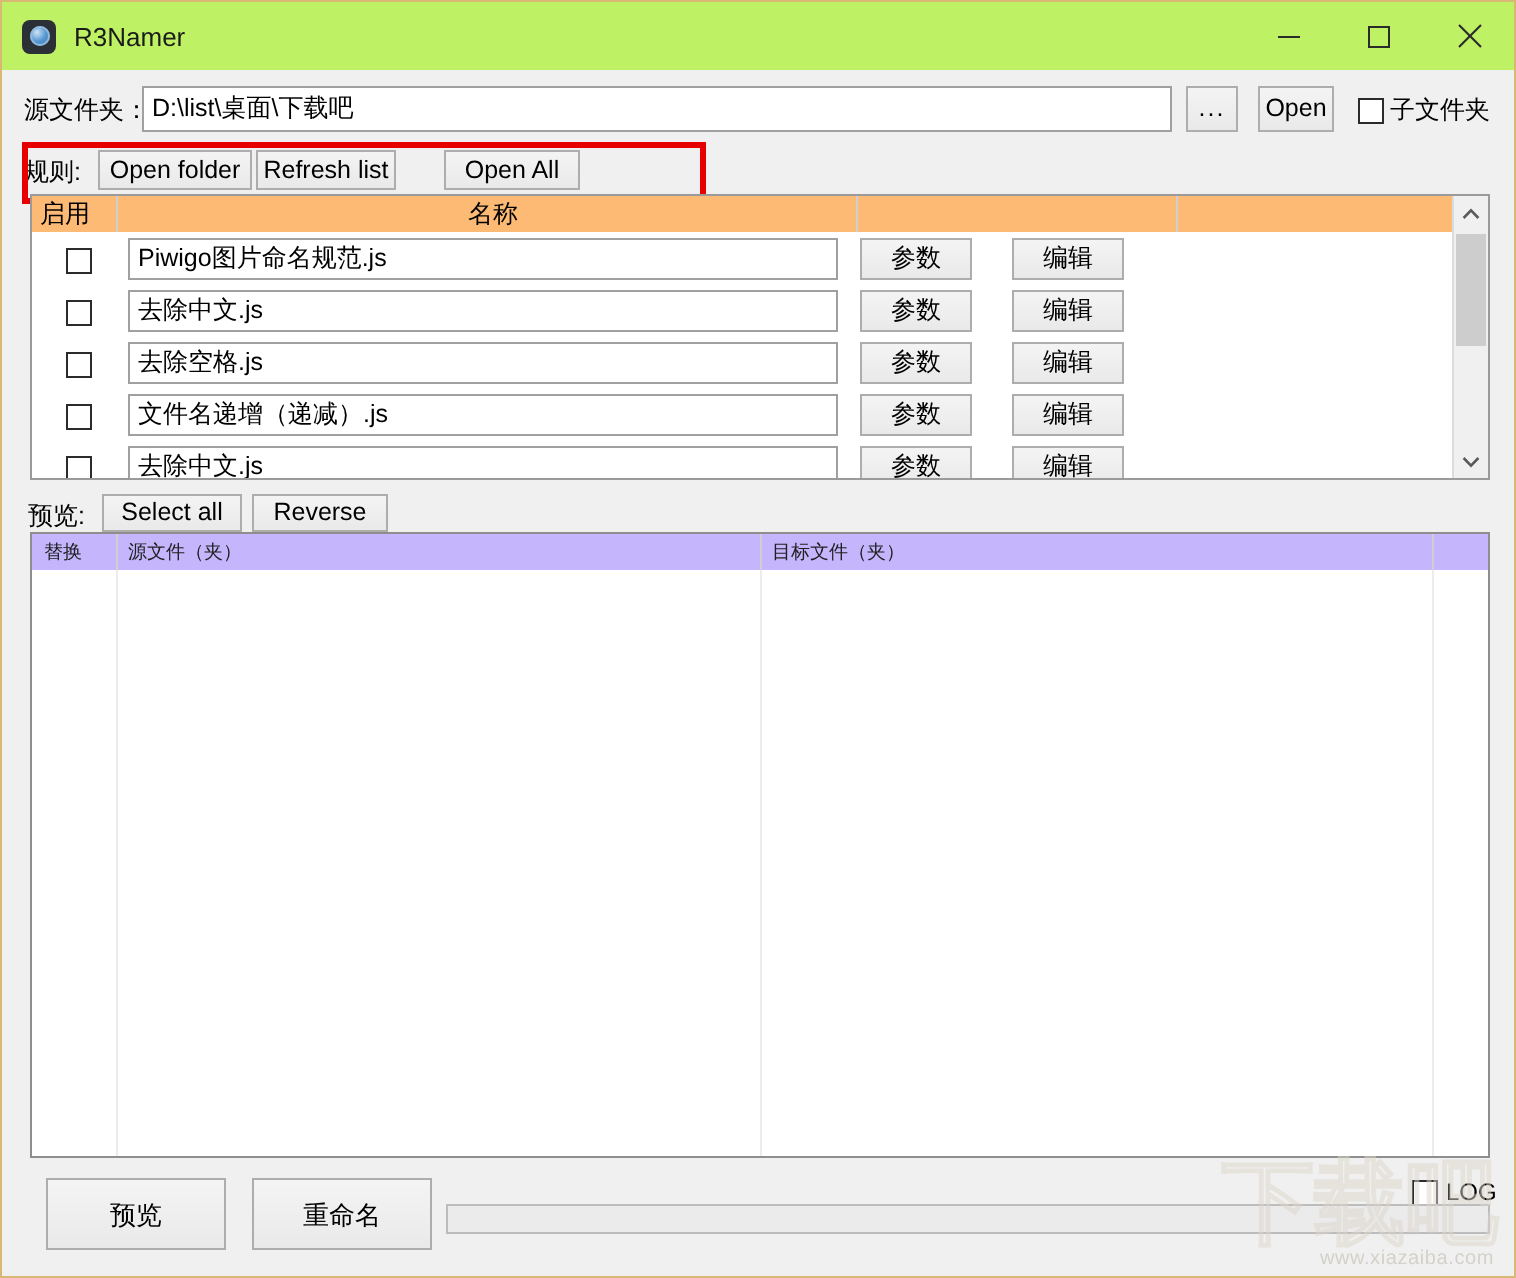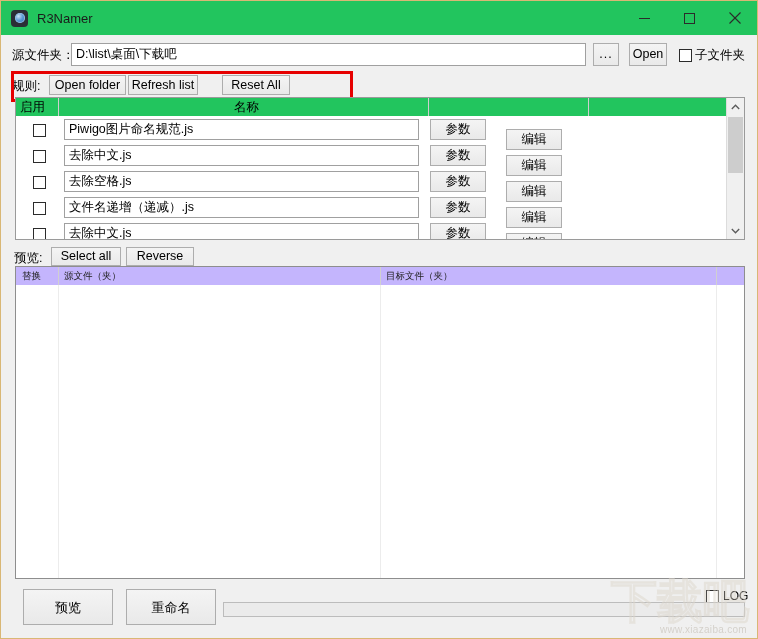--- a/index.html
+++ b/index.html
@@ -23,21 +23,21 @@
     background: #f0f0f0;
     overflow: hidden;
   }
 
   
   .titlebar {
     position: absolute;
     left: 0; top: 0;
     width: 756px;
     height: 34px;
-    background: #22c55e;
+    background: #bef264;
     display: flex;
     align-items: center;
   }
   .app-icon {
     width: 17px; height: 17px;
     margin-left: 10px;
     border-radius: 4px;
     background: #2b2f36;
     display: flex;
     align-items: center;
@@ -143,41 +143,41 @@
     left: 14px; top: 96px;
     width: 730px; height: 143px;
     box-sizing: border-box;
     border: 1px solid #9a9a9a;
     background: #ffffff;
     overflow: hidden;
   }
   .rules-head {
     position: absolute; left: 0; top: 0;
     width: 712px; height: 18px;
-    background: #22c55e;
+    background: #fdba74;
   }
   .rules-head .h-enable { position:absolute; left:4px;  top:1px; font-size:12.5px; }
   .rules-head .h-name   { position:absolute; left:218px;top:1px; font-size:12.5px; }
   .rules-head .sep1 { position:absolute; left:42px;  top:0; width:1px; height:18px; background:#cfcfcf; }
   .rules-head .sep2 { position:absolute; left:412px; top:0; width:1px; height:18px; background:#cfcfcf; }
   .rules-head .sep3 { position:absolute; left:572px; top:0; width:1px; height:18px; background:#cfcfcf; }
 
   .rule-row {
     position: absolute;
     left: 0;
     width: 728px;
     height: 26px;
   }
   .rule-row .rcbx { position:absolute; left:17px; top:6px; }
   .rule-row .rname {
     position:absolute; left:48px; top:1px;
     width: 355px; height: 21px;
   }
   .rule-row .rparam { position:absolute; left:414px; top:1px; width:56px; height:21px; }
-  .rule-row .redit  { position:absolute; left:490px; top:11px; width:56px; height:21px; }
+  .rule-row .redit  { position:absolute; left:490px; top:1px; width:56px; height:21px; }
 
   
   .vscroll {
     position: absolute;
     right: 0; top: 0;
     width: 17px; height: 141px;
     background: #f0f0f0;
     border-left: 1px solid #dcdcdc;
   }
   .vscroll .arrow {
@@ -312,21 +312,21 @@
     <div id="subfolder-wrap">
       <div class="cbx"></div>
       <div class="lbl">子文件夹</div>
     </div>
   </div>
 
   <div class="row-rules">
     <div class="lbl" id="rules-label">规则:</div>
     <div class="btn" id="openfolder-btn">Open folder</div>
     <div class="btn" id="refreshlist-btn">Refresh list</div>
-    <div class="btn" id="resetall-btn">Reset All</div>
+    <div class="btn" id="resetall-btn">Open All</div>
   </div>
 
   <div id="annotation-box"></div>
 
   <div id="rules-panel">
     <div class="rules-head">
       <div class="h-enable">启用</div>
       <div class="h-name">名称</div>
       <div class="sep1"></div>
       <div class="sep2"></div>

